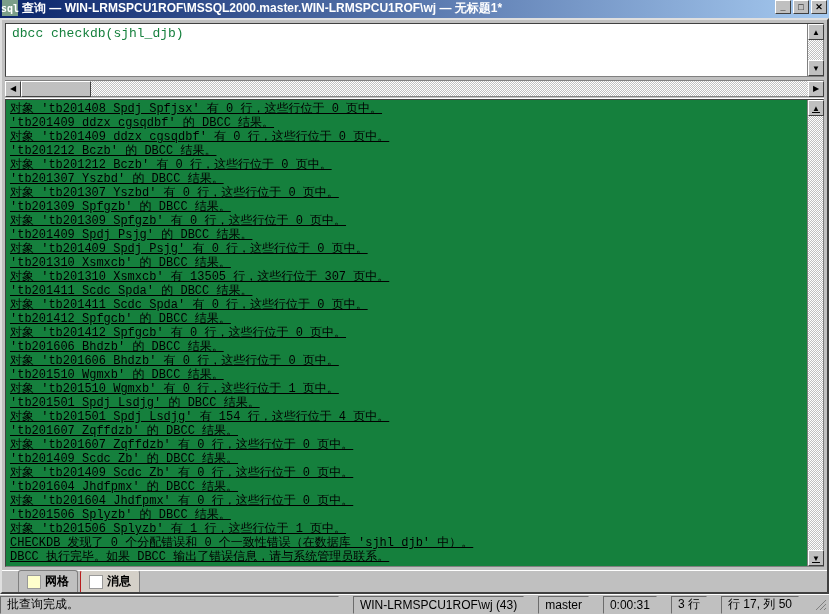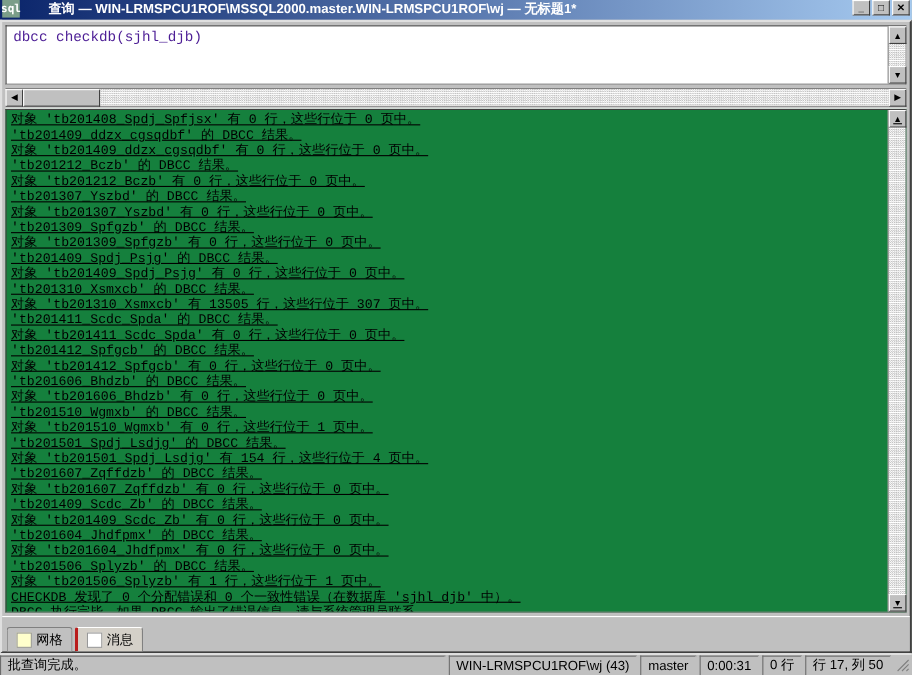--- a/index.html
+++ b/index.html
@@ -1,46 +1,46 @@
 <!DOCTYPE html>
 <html><head>
 <meta charset="utf-8">
 <style>
 * { box-sizing: border-box; margin: 0; padding: 0; }
 body { font-family: "Microsoft YaHei", "SimSun", Arial, sans-serif; background: #c0c0c0; width: 829px; height: 614px; overflow: hidden; display: flex; flex-direction: column; }
 
 .titlebar { background: linear-gradient(to right, #0a246a, #a6caf0); color: #fff; height: 18px; display: flex; align-items: flex-start; padding: 0 2px; font-size: 12px; font-weight: bold; }
 .titlebar .icon { width: 16px; height: 16px; background: #7b9e89; margin-right: 4px; display: inline-flex; align-items: center; justify-content: center; font-size: 10px; font-family: monospace; }
-.titlebar .title-text { flex: 1; overflow: hidden; white-space: nowrap; margin-left: 22px; }
+.titlebar .title-text { flex: 1; overflow: hidden; white-space: nowrap; }
 .winbtns { display: flex; gap: 2px; }
 .winbtn { width: 16px; height: 14px; background: #c0c0c0; border: 1px solid #fff; border-right-color: #404040; border-bottom-color: #404040; display: flex; align-items: center; justify-content: center; font-size: 9px; font-family: Arial; font-weight: bold; color: #000; cursor: pointer; }
 
 .outer { border: 2px solid #c0c0c0; border-top-color: #dfdfdf; border-left-color: #dfdfdf; border-right-color: #404040; border-bottom-color: #404040; flex: 1; display: flex; flex-direction: column; min-height: 0; }
 
 .querypane { height: 54px; background: #fff; border: 1px solid #808080; border-top-color: #404040; border-left-color: #404040; margin: 3px; position: relative; display: flex; }
-.querytext { flex: 1; padding: 2px 6px; font-family: "Courier New", monospace; font-size: 13px; color: #4c1d95; white-space: pre; }
+.querytext { flex: 1; padding: 2px 6px; font-family: "Courier New", monospace; font-size: 13px; color: #15803d; white-space: pre; }
 .vscroll { width: 16px; background: #c0c0c0; border-left: 1px solid #808080; display: flex; flex-direction: column; }
 .hscroll { height: 16px; background: #d4d0c8; border-top: 1px solid #808080; margin: 0 3px 0 3px; display: flex; align-items: center; position: relative; }
 .scrollbtn { width: 16px; height: 16px; background: #c0c0c0; border: 1px solid #fff; border-right-color: #404040; border-bottom-color: #404040; display: flex; align-items: center; justify-content: center; font-size: 8px; }
 .vscroll .track { flex: 1; background: repeating-conic-gradient(#c0c0c0 0% 25%, #fff 0% 50%) 0 0 / 2px 2px; }
 .hscroll .track { flex: 1; height: 100%; background: repeating-conic-gradient(#c0c0c0 0% 25%, #fff 0% 50%) 0 0 / 2px 2px; position: relative; }
 .hscroll .thumb { position: absolute; left: 0; top: 0; height: 16px; width: 70px; background: #c0c0c0; border: 1px solid #fff; border-right-color: #404040; border-bottom-color: #404040; }
 
 .divider-h { height: 3px; background: #c0c0c0; border-top: 1px solid #808080; border-bottom: 1px solid #fff; margin: 0 3px; }
 
 .resultspane { flex: 1; background: #15803d; border: 1px solid #808080; border-top-color: #404040; border-left-color: #404040; margin: 0 3px 3px 3px; display: flex; min-height: 0; text-decoration: underline; }
 .resultstext { flex: 1; padding: 2px 4px; font-family: "SimSun","Courier New", monospace; font-size: 12px; white-space: pre; overflow: hidden; line-height: 14px; }
 
-.tabsrow { height: 32px; background: #c0c0c0; display: flex; align-items: end; padding: 0 4px; border-top: 1px solid #fff; }
+.tabsrow { height: 22px; background: #c0c0c0; display: flex; align-items: end; padding: 0 16px; border-top: 1px solid #fff; font-weight: bold; }
 .tab { background: #c0c0c0; border: 1px solid #808080; border-bottom: none; padding: 2px 8px; font-size: 12px; display: flex; align-items: center; gap: 4px; margin-right: 2px; cursor: pointer; border-top-left-radius: 3px; border-top-right-radius: 3px; }
 .tab .tabicon { width: 14px; height: 14px; background: #ffffcc; border: 1px solid #999; display: inline-block; }
-.tab.active { background: #d4d0c8; border-top: 1px solid #fff; border-left: 3px solid #b91c1c; }
+.tab.active { background: #d4d0c8; border-top: 1px solid #fff; border-left: 1px solid #b91c1c; }
 
 .statusbar { height: 20px; background: #c0c0c0; border-top: 1px solid #fff; display: flex; align-items: center; font-size: 12px; }
-.statuscell { border: 1px inset #c0c0c0; padding: 1px 6px; height: 18px; display: flex; align-items: center; white-space: nowrap; overflow: hidden; margin-right: 3px; }
+.statuscell { border: 1px inset #c0c0c0; padding: 1px 6px; height: 18px; display: flex; align-items: center; white-space: nowrap; overflow: hidden; margin-right: 14px; }
 .statuscell:first-child { flex: 1; }
 .grip { width: 16px; background: #c0c0c0; display: flex; align-items: end; justify-content: end; padding: 2px; }
 </style>
 </head>
 <body>
 
 <div class="titlebar">
   <span class="icon">sql</span>
   <span class="title-text">查询  —  WIN-LRMSPCU1ROF\MSSQL2000.master.WIN-LRMSPCU1ROF\wj  —  无标题1*</span>
   <div class="winbtns">
@@ -122,20 +122,20 @@
     </div>
   </div>
 
 </div>
 
 <div class="statusbar">
   <div class="statuscell">批查询完成。</div>
   <div class="statuscell">WIN-LRMSPCU1ROF\wj (43)</div>
   <div class="statuscell">master</div>
   <div class="statuscell">0:00:31</div>
-  <div class="statuscell">0 行</div>
+  <div class="statuscell">3 行</div>
   <div class="statuscell">行 17, 列 50</div>
   <div class="grip">
     <svg width="12" height="12">
         <path d="M11 1L1 11M11 5L5 11M11 9L9 11" stroke="#808080" stroke-width="1"></path>
       </svg>
   </div>
 </div>
 
 </body></html>

